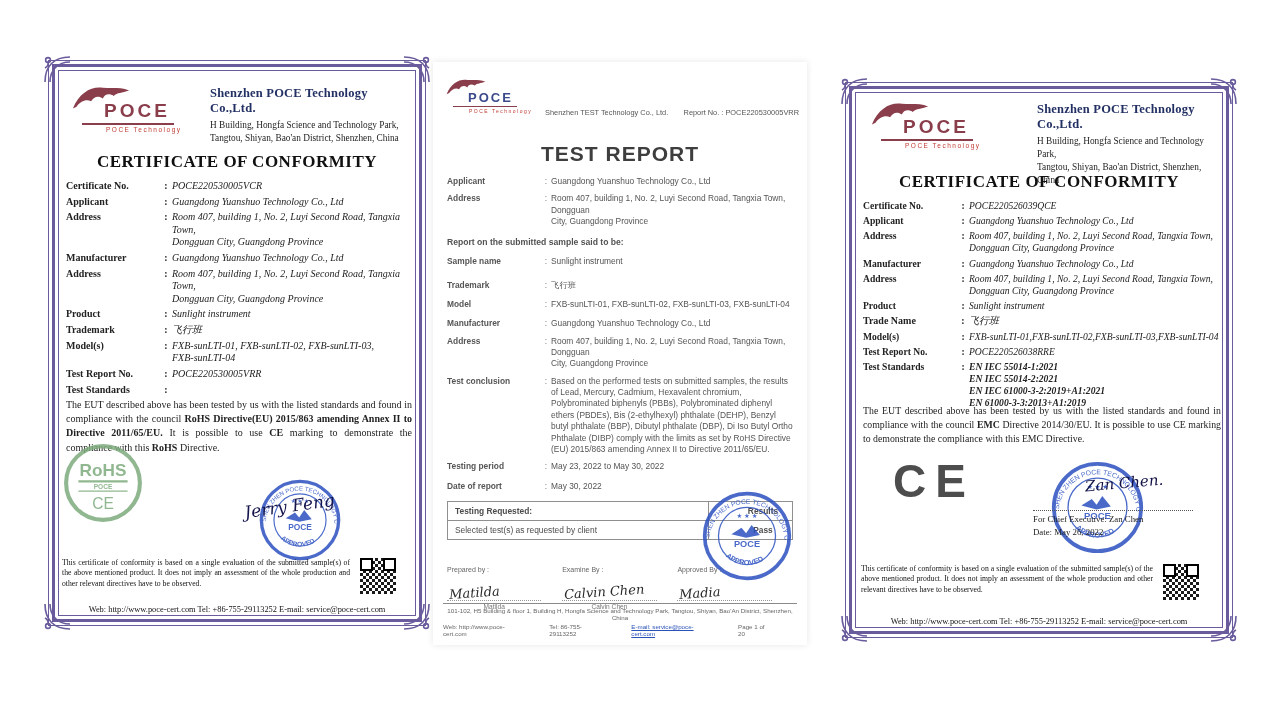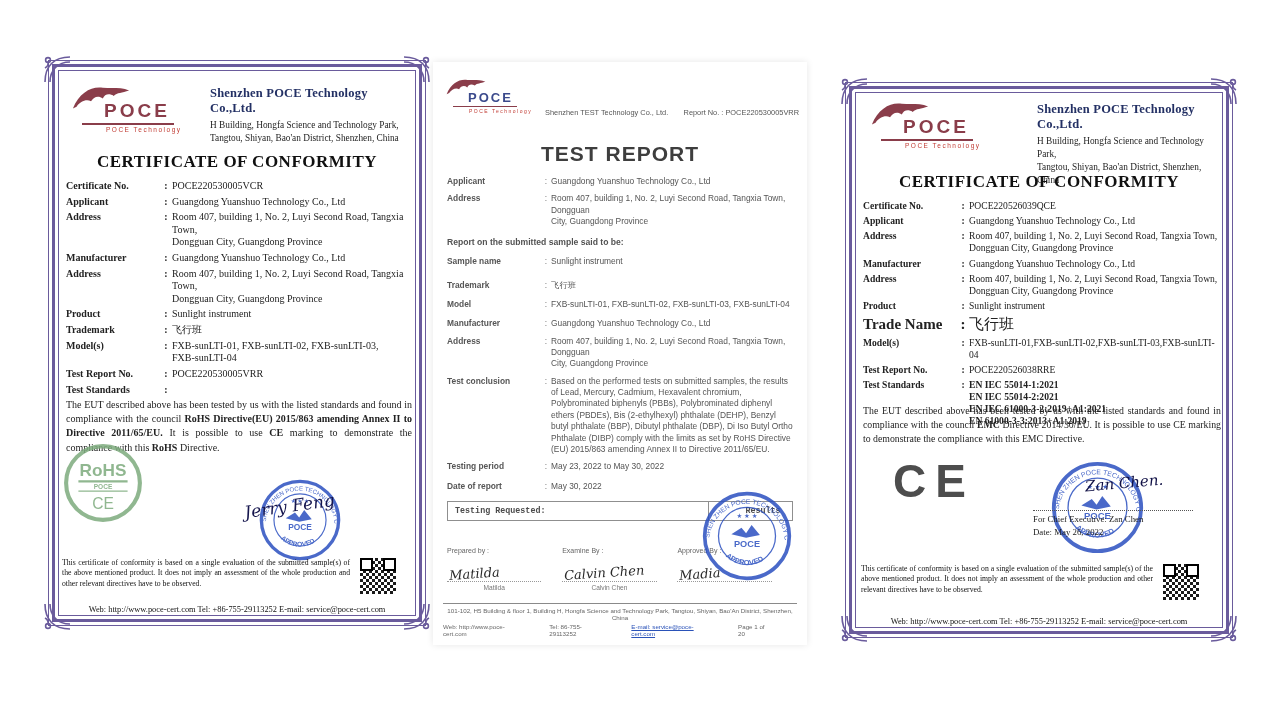--- a/index.html
+++ b/index.html
@@ -45,21 +45,21 @@
   .cert-head .addr{font-size:9.3px;line-height:1.4;margin-top:3px;white-space:pre-line;color:#1d1d1d;}
 
   .cert-title{position:absolute;left:0;right:0;text-align:center;font-weight:bold;
               font-size:17px;letter-spacing:.5px;color:#101010;}
 
   .rows{position:absolute;}
   .crow{display:grid;grid-template-columns:94px 12px 1fr;margin-bottom:3.2px;
         font-size:10px;line-height:1.25;}
   .crow .cl{font-weight:bold;}
   .crow .cc{font-weight:bold;text-align:center;}
-  .crow .cv{white-space:pre-line;}
+  .crow .cv{white-space:pre-line;font-style:italic;}
   .crow .cv.bold{font-weight:bold;}
 
   .statement{position:absolute;font-size:10px;line-height:1.42;text-align:justify;}
   .statement b{font-weight:bold;}
 
   .sig-block{position:absolute;font-size:8.8px;line-height:1.5;}
   .sig-rule{border-top:1px dotted #555;width:150px;margin-bottom:2px;}
   .script{font-family:"DejaVu Serif",serif;font-style:italic;color:#15154d;}
 
   .disclaimer{position:absolute;font-size:7.7px;line-height:1.35;text-align:justify;color:#111;}
@@ -88,21 +88,21 @@
   .rep-head{position:absolute;display:flex;font-size:7.4px;color:#555;}
   .rep-title{position:absolute;left:0;right:0;text-align:center;font-weight:bold;
              font-size:21px;letter-spacing:1px;color:#3e3e3e;}
   .rep-body{position:absolute;}
   .rrow{display:grid;grid-template-columns:94px 10px 1fr;font-size:8.4px;line-height:1.35;margin-bottom:6px;}
   .rrow .cl{font-weight:bold;color:#565656;}
   .rrow .cc{text-align:center;color:#777;}
   .rrow .cv{white-space:pre-line;color:#555;}
   .rep-section{font-weight:bold;font-size:8.6px;color:#525252;margin:10px 0 9px 0;}
   .rep-table{width:100%;border-collapse:collapse;margin-top:9px;font-size:8.4px;color:#4c4c4c;}
-  .rep-table td{border:1px solid #8f8f8f;padding:4px 7px;font-family:Liberation Mono, monospace;}
+  .rep-table td{border:1px solid #8f8f8f;padding:4px 7px;}
   .rep-table .res{width:84px;text-align:center;font-weight:bold;padding-left:32px;}
   .sigs{display:flex;margin-top:26px;}
   .sigcol{width:33.3%;position:relative;font-size:7px;color:#666;}
   .sigcol .scr{font-size:13px;margin:10px 0 0 2px;display:block;transform:rotate(-4deg);color:#2a2a2a;}
   .sigcol .sline{border-top:1px dotted #999;width:82%;margin-top:2px;}
   .sigcol .nm{display:block;text-align:center;width:82%;font-size:6.6px;margin-top:2px;color:#777;}
   .rep-footer{position:absolute;left:10px;right:10px;bottom:8px;border-top:1px solid #8a8a8a;
               padding-top:3px;font-size:6.2px;color:#666;}
   .rep-footer .l2{display:flex;margin-top:2px;}
   .rep-footer .l2 span{margin-right:26px;}
@@ -330,20 +330,24 @@
         <span class="cc">:</span>
         <span class="cv">May 30, 2022</span>
       </div>
 
     <table class="rep-table">
       <tbody>
           <tr>
         <td style="font-weight:bold;">Testing Requested:</td>
         <td class="res">Results</td>
       </tr>
+      <tr>
+        <td>Selected test(s) as requested by client</td>
+        <td class="res">Pass</td>
+      </tr>
     </tbody>
       </table>
 
     <div class="sigs">
       <div class="sigcol">
         <span>Prepared by :</span>
         <span class="scr script">Matilda</span>
         <div class="sline"></div>
         <span class="nm">Matilda</span>
       </div>
@@ -466,21 +470,21 @@
         <span class="cl">Address</span>
         <span class="cc">:</span>
         <span class="cv">Room 407, building 1, No. 2, Luyi Second Road, Tangxia Town,
 Dongguan City, Guangdong Province</span>
       </div>
     <div class="crow" style="font-size:9.6px;">
         <span class="cl">Product</span>
         <span class="cc">:</span>
         <span class="cv">Sunlight instrument</span>
       </div>
-    <div class="crow" style="font-size:15px;">
+    <div class="crow" style="font-size:10px;">
         <span class="cl">Trade Name</span>
         <span class="cc">:</span>
         <span class="cv">飞行班</span>
       </div>
     <div class="crow" style="font-size:9.6px;">
         <span class="cl">Model(s)</span>
         <span class="cc">:</span>
         <span class="cv">FXB-sunLTI-01,FXB-sunLTI-02,FXB-sunLTI-03,FXB-sunLTI-04</span>
       </div>
     <div class="crow" style="font-size:9.6px;">

